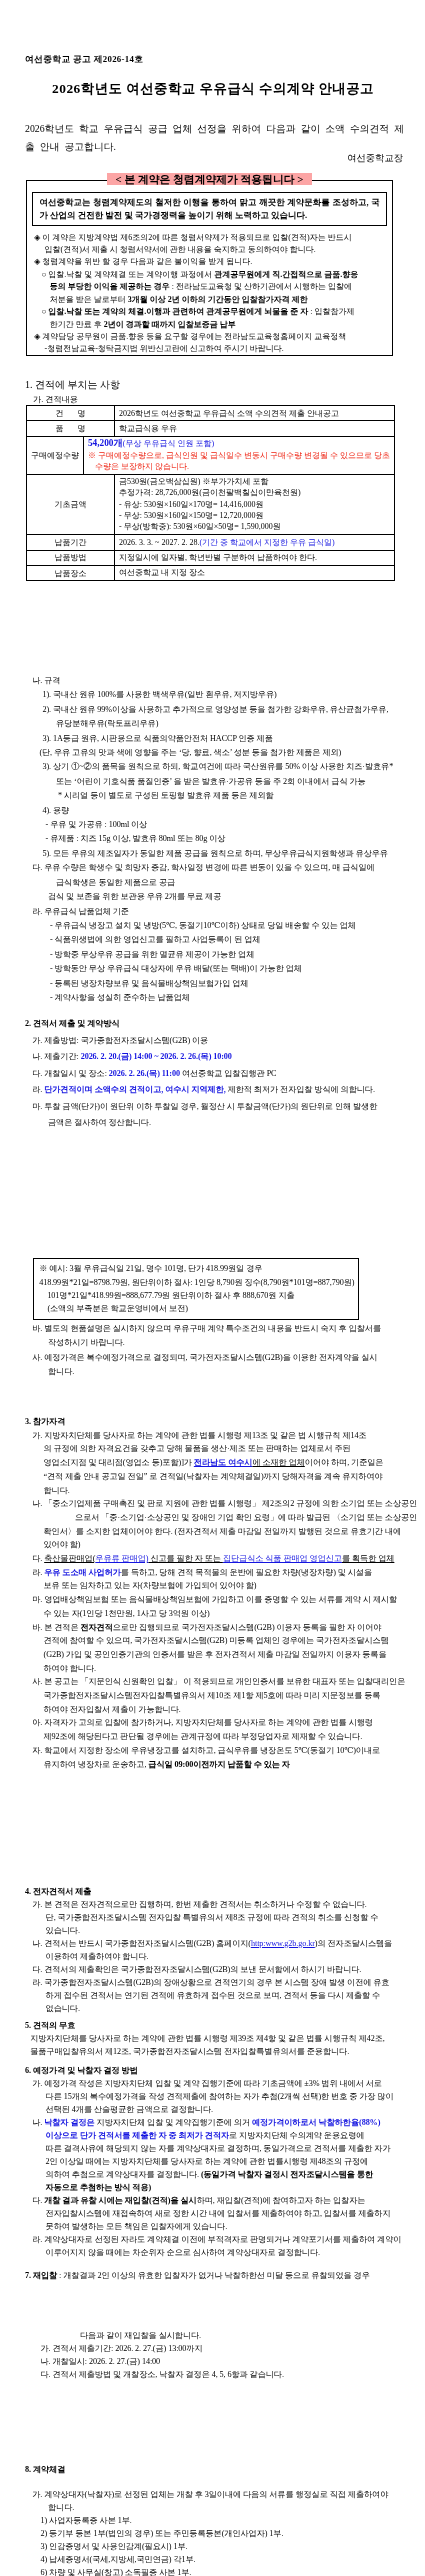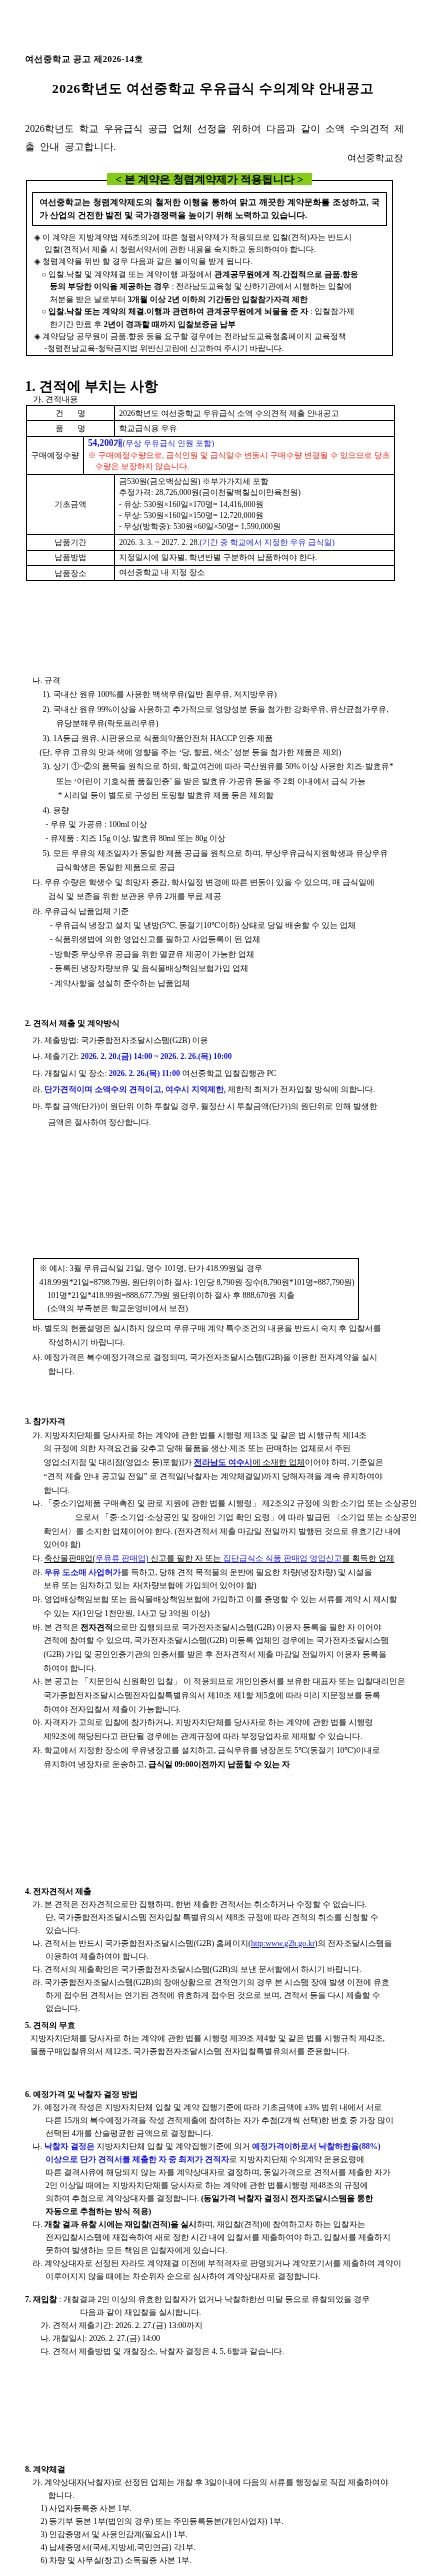--- a/index.html
+++ b/index.html
@@ -3,30 +3,30 @@
 <meta charset="utf-8">
 <style>
   html,body{margin:0;padding:0;background:#ffffff;}
   .doc{position:relative;width:426px;height:3611px;background:#fff;overflow:hidden;
        font-family:"Liberation Serif","DejaVu Serif",serif;color:#000;}
   .tl{white-space:pre;}
   .b{font-weight:bold;}
   .u{text-decoration:underline;}
   .blue{color:#1515e0;}
   .red{color:#ee2211;}
-  .sec-h{font-weight:bold;font-size:14px;}
+  .sec-h{font-weight:normal;font-size:10px;}
   #notice-no{position:absolute;top:54px;left:25px;font-size:8.8px;font-weight:600;letter-spacing:0.3px;}
   #doc-title{position:absolute;top:80px;left:0;width:426px;text-align:center;
              font-size:13.4px;font-weight:bold;letter-spacing:0.5px;}
   #intro{position:absolute;top:120px;left:25px;width:379px;font-size:9.8px;line-height:18px;
          text-align:justify;word-spacing:2.6px;}
   #signer-inline{position:absolute;top:152px;left:0;width:403px;text-align:right;font-size:9.3px;}
   #integrity{position:absolute;top:180px;left:26px;width:365px;height:174px;border:1.5px solid #000;}
   .int-heading{position:absolute;top:-8.2px;left:0;width:100%;text-align:center;}
-  .int-heading span{background:#84cc16;padding:0 8.2px;font-size:10.8px;font-weight:bold;margin-top:24px;}
+  .int-heading span{background:#fca5a5;padding:0 8.2px;font-size:10.8px;font-weight:bold;margin-top:24px;}
   .int-pledge{margin:11.3px 5.2px 3.1px 5.2px;border:1px solid #000;padding:3.1px 6.2px;
               font-size:8.5px;font-weight:bold;line-height:13px;text-align:justify;}
   .int-bullets{padding:2.1px 5.2px 0 7.2px;font-size:8px;line-height:12.4px;}
   #sec1-head{position:absolute;top:378px;left:25px;}
   #sec1-sub{position:absolute;top:394px;left:33px;font-size:8.2px;}
   #quote-table{position:absolute;top:405px;left:26px;width:367px;border:1.5px solid #000;
                font-size:8px;}
   .trow{display:flex;border-top:0.5px solid #000;}
   .trow:first-child{border-top:none;}
   .tlabel{width:87px;border-right:0.5px solid #000;display:flex;align-items:center;
@@ -125,27 +125,28 @@
       <div class="tl" style="padding-left: 31px;"><span>유당분해우유(락토프리우유)</span></div>
       <div class="tl" style="padding-left: 17.5px;"><span>3). 1A등급 원유, 시판용으로 식품의약품안전처 HACCP 인증 제품</span></div>
       <div class="tl" style="padding-left: 14.4px;"><span>(단, 우유 고유의 맛과 색에 영향을 주는 ‘당, 향료, 색소’ 성분 등을 첨가한 제품은 제외)</span></div>
       <div class="tl" style="padding-left: 17.5px;"><span>3). 상기 ①~②의 품목을 원칙으로 하되, 학교여건에 따라 국산원유를 50% 이상 사용한 치즈·발효유*</span></div>
       <div class="tl" style="padding-left: 31px;"><span>또는 ‘어린이 기호식품 품질인증’ 을 받은 발효유·가공유 등을 주 2회 이내에서 급식 가능</span></div>
       <div class="tl" style="padding-left: 33px;"><span>* 시리얼 등이 별도로 구성된 토핑형 발효유 제품 등은 제외함</span></div>
       <div class="tl" style="padding-left: 17.5px;"><span>4). 용량</span></div>
       <div class="tl" style="padding-left: 20.6px;"><span>- 우유 및 가공유 : 100ml 이상</span></div>
       <div class="tl" style="padding-left: 20.6px;"><span>- 유제품 : 치즈 15g 이상, 발효유 80ml 또는 80g 이상</span></div>
       <div class="tl" style="padding-left: 17.5px;"><span>5). 모든 우유의 제조일자가 동일한 제품 공급을 원칙으로 하며, 무상우유급식지원학생과 유상우유</span></div>
+      <div class="tl" style="padding-left: 7.2px;"><span>다. 우유 수량은 학생수 및 희망자 증감, 학사일정 변경에 따른 변동이 있을 수 있으며, 매 급식일에</span></div>
       <div class="tl" style="padding-left: 31px;"><span>급식학생은 동일한 제품으로 공급</span></div>
-      <div class="tl" style="padding-left: 7.2px;"><span>다. 우유 수량은 학생수 및 희망자 증감, 학사일정 변경에 따른 변동이 있을 수 있으며, 매 급식일에</span></div>
       <div class="tl" style="padding-left: 23px;"><span>검식 및 보존을 위한 보관용 우유 2개를 무료 제공</span></div>
       <div class="tl" style="padding-left: 7.2px;"><span>라. 우유급식 납품업체 기준</span></div>
       <div class="tl" style="padding-left: 25px;"><span>- 우유급식 냉장고 설치 및 냉방(5℃, 동절기10℃이하) 상태로 당일 배송할 수 있는 업체</span></div>
       <div class="tl" style="padding-left: 25px;"><span>- 식품위생법에 의한 영업신고를 필하고 사업등록이 된 업체</span></div>
       <div class="tl" style="padding-left: 25px;"><span>- 방학중 무상우유 공급을 위한 멸균유 제공이 가능한 업체</span></div>
+      <div class="tl" style="padding-left: 25px;"><span>- 방학동안 무상 우유급식 대상자에 우유 배달(또는 택배)이 가능한 업체</span></div>
       <div class="tl" style="padding-left: 25px;"><span>- 등록된 냉장차량보유 및 음식물배상책임보험가입 업체</span></div>
       <div class="tl" style="padding-left: 25px;"><span>- 계약사항을 성실히 준수하는 납품업체</span></div>
     </div>
   <div id="sec2" class="lines">
       <div class="tl"><span class="b">2. 견적서 제출 및 계약방식</span></div>
       <div class="tl" style="padding-left: 7.2px;"><span>가. 제출방법: 국가종합전자조달시스템(G2B) 이용</span></div>
       <div class="tl" style="padding-left: 7.2px;"><span>나. 제출기간: </span><span class="b blue">2026. 2. 20.(금) 14:00 ~ 2026. 2. 26.(목) 10:00</span></div>
       <div class="tl" style="padding-left: 7.2px;"><span>다. 개찰일시 및 장소: </span><span class="b blue">2026. 2. 26.(목) 11:00</span><span> 여선중학교 입찰집행관 PC</span></div>
       <div class="tl" style="padding-left: 7.2px;"><span>라. </span><span class="b blue">단가견적이며 소액수의 견적이고, 여수시 지역제한,</span><span> 제한적 최저가 전자입찰 방식에 의합니다.</span></div>
       <div class="tl" style="padding-left: 7.2px;"><span>마. 투찰 금액(단가)이 원단위 이하 투찰일 경우, 월정산 시 투찰금액(단가)의 원단위로 인해 발생한</span></div>
@@ -198,44 +199,44 @@
       <div class="tl" style="padding-left: 20.6px;"><span>있습니다.</span></div>
       <div class="tl" style="padding-left: 7.2px;"><span>나. 견적서는 반드시 국가종합전자조달시스템(G2B) 홈페이지(</span><span class="blue u">http:www.g2b.go.kr</span><span>)의 전자조달시스템을</span></div>
       <div class="tl" style="padding-left: 20.6px;"><span>이용하여 제출하여야 합니다.</span></div>
       <div class="tl" style="padding-left: 7.2px;"><span>다. 견적서의 제출확인은 국가종합전자조달시스템(G2B)의 보낸 문서함에서 하시기 바랍니다.</span></div>
       <div class="tl" style="padding-left: 7.2px;"><span>라. 국가종합전자조달시스템(G2B)의 장애상황으로 견적연기의 경우 본 시스템 장애 발생 이전에 유효</span></div>
       <div class="tl" style="padding-left: 20.6px;"><span>하게 접수된 견적서는 연기된 견적에 유효하게 접수된 것으로 보며, 견적서 등을 다시 제출할 수</span></div>
       <div class="tl" style="padding-left: 20.6px;"><span>없습니다.</span></div>
       <div class="tl" style="margin-top: 4.1px;"><span class="b">5. 견적의 무효</span></div>
       <div class="tl" style="padding-left: 5.2px;"><span>지방자치단체를 당사자로 하는 계약에 관한 법률 시행령 제39조 제4항 및 같은 법률 시행규칙 제42조,</span></div>
       <div class="tl" style="padding-left: 5.2px;"><span>물품구매입찰유의서 제12조, 국가종합전자조달시스템 전자입찰특별유의서를 준용합니다.</span></div>
-      <div class="tl" style="margin-top: 30px;"><span class="b">6. 예정가격 및 낙찰자 결정 방법</span></div>
+      <div class="tl" style="margin-top: 6px;"><span class="b">6. 예정가격 및 낙찰자 결정 방법</span></div>
       <div class="tl" style="padding-left: 7.2px;"><span>가. 예정가격 작성은 지방자치단체 입찰 및 계약 집행기준에 따라 기초금액에 ±3% 범위 내에서 서로</span></div>
       <div class="tl" style="padding-left: 20.6px;"><span>다른 15개의 복수예정가격을 작성 견적제출에 참여하는 자가 추첨(2개씩 선택)한 번호 중 가장 많이</span></div>
       <div class="tl" style="padding-left: 20.6px;"><span>선택된 4개를 산술평균한 금액으로 결정합니다.</span></div>
       <div class="tl" style="padding-left: 7.2px;"><span>나. </span><span class="b blue">낙찰자 결정은</span><span> 지방자치단체 입찰 및 계약집행기준에 의거 </span><span class="b blue">예정가격이하로서 낙찰하한율(88%)</span></div>
       <div class="tl" style="padding-left: 20.6px;"><span class="b blue">이상으로 단가 견적서를 제출한 자 중 최저가 견적자</span><span>로 지방자치단체 수의계약 운용요령에</span></div>
       <div class="tl" style="padding-left: 20.6px;"><span>따른 결격사유에 해당되지 않는 자를 계약상대자로 결정하며, 동일가격으로 견적서를 제출한 자가</span></div>
       <div class="tl" style="padding-left: 20.6px;"><span>2인 이상일 때에는 지방자치단체를 당사자로 하는 계약에 관한 법률시행령 제48조의 규정에</span></div>
       <div class="tl" style="padding-left: 20.6px;"><span>의하여 추첨으로 계약상대자를 결정합니다. </span><span class="b">(동일가격 낙찰자 결정시 전자조달시스템을 통한</span></div>
       <div class="tl" style="padding-left: 20.6px;"><span class="b">자동으로 추첨하는 방식 적용)</span></div>
       <div class="tl" style="padding-left: 7.2px;"><span>다. </span><span class="b">개찰 결과 유찰 시에는 재입찰(견적)을 실시</span><span>하며, 재입찰(견적)에 참여하고자 하는 입찰자는</span></div>
       <div class="tl" style="padding-left: 20.6px;"><span>전자입찰시스템에 재접속하여 새로 정한 시간 내에 입찰서를 제출하여야 하고, 입찰서를 제출하지</span></div>
       <div class="tl" style="padding-left: 20.6px;"><span>못하여 발생하는 모든 책임은 입찰자에게 있습니다.</span></div>
       <div class="tl" style="padding-left: 7.2px;"><span>라. 계약상대자로 선정된 자라도 계약체결 이전에 부적격자로 판명되거나 계약포기서를 제출하여 계약이</span></div>
       <div class="tl" style="padding-left: 20.6px;"><span>이루어지지 않을 때에는 차순위자 순으로 심사하여 계약상대자로 결정합니다.</span></div>
       <div class="tl" style="margin-top: 10.3px;"><span class="b">7. 재입찰</span><span> : 개찰결과 2인 이상의 유효한 입찰자가 없거나 낙찰하한선 미달 등으로 유찰되었을 경우</span></div>
-      <div class="tl" style="padding-left: 55px;"><span>다음과 같이 재입찰을 실시합니다.</span></div>
+      <div class="tl" style="padding-left: 55px; margin-top: 47px;"><span>다음과 같이 재입찰을 실시합니다.</span></div>
       <div class="tl" style="padding-left: 15.5px;"><span>가. 견적서 제출기간: 2026. 2. 27.(금) 13:00까지</span></div>
       <div class="tl" style="padding-left: 15.5px;"><span>나. 개찰일시: 2026. 2. 27.(금) 14:00</span></div>
       <div class="tl" style="padding-left: 15.5px;"><span>다. 견적서 제출방법 및 개찰장소, 낙찰자 결정은 4, 5, 6항과 같습니다.</span></div>
     </div>
   <div id="sec8" class="lines">
       <div class="tl"><span class="b">8. 계약체결</span></div>
-      <div class="tl" style="padding-left: 7.2px;"><span>가. 계약상대자(낙찰자)로 선정된 업체는 개찰 후 3일이내에 다음의 서류를 행정실로 직접 제출하여야</span></div>
+      <div class="tl" style="padding-left: 7.2px; margin-top: 12px;"><span>가. 계약상대자(낙찰자)로 선정된 업체는 개찰 후 3일이내에 다음의 서류를 행정실로 직접 제출하여야</span></div>
       <div class="tl" style="padding-left: 23px;"><span>합니다.</span></div>
       <div class="tl" style="padding-left: 15.5px;"><span>1) 사업자등록증 사본 1부.</span></div>
       <div class="tl" style="padding-left: 15.5px;"><span>2) 등기부 등본 1부(법인의 경우) 또는 주민등록등본(개인사업자) 1부.</span></div>
       <div class="tl" style="padding-left: 15.5px;"><span>3) 인감증명서 및 사용인감계(필요시) 1부.</span></div>
       <div class="tl" style="padding-left: 15.5px;"><span>4) 납세증명서(국세,지방세,국민연금) 각1부.</span></div>
       <div class="tl" style="padding-left: 15.5px;"><span>6) 차량 및 사무실(창고) 소독필증 사본 1부.</span></div>
     </div>
 
 </div>
 

